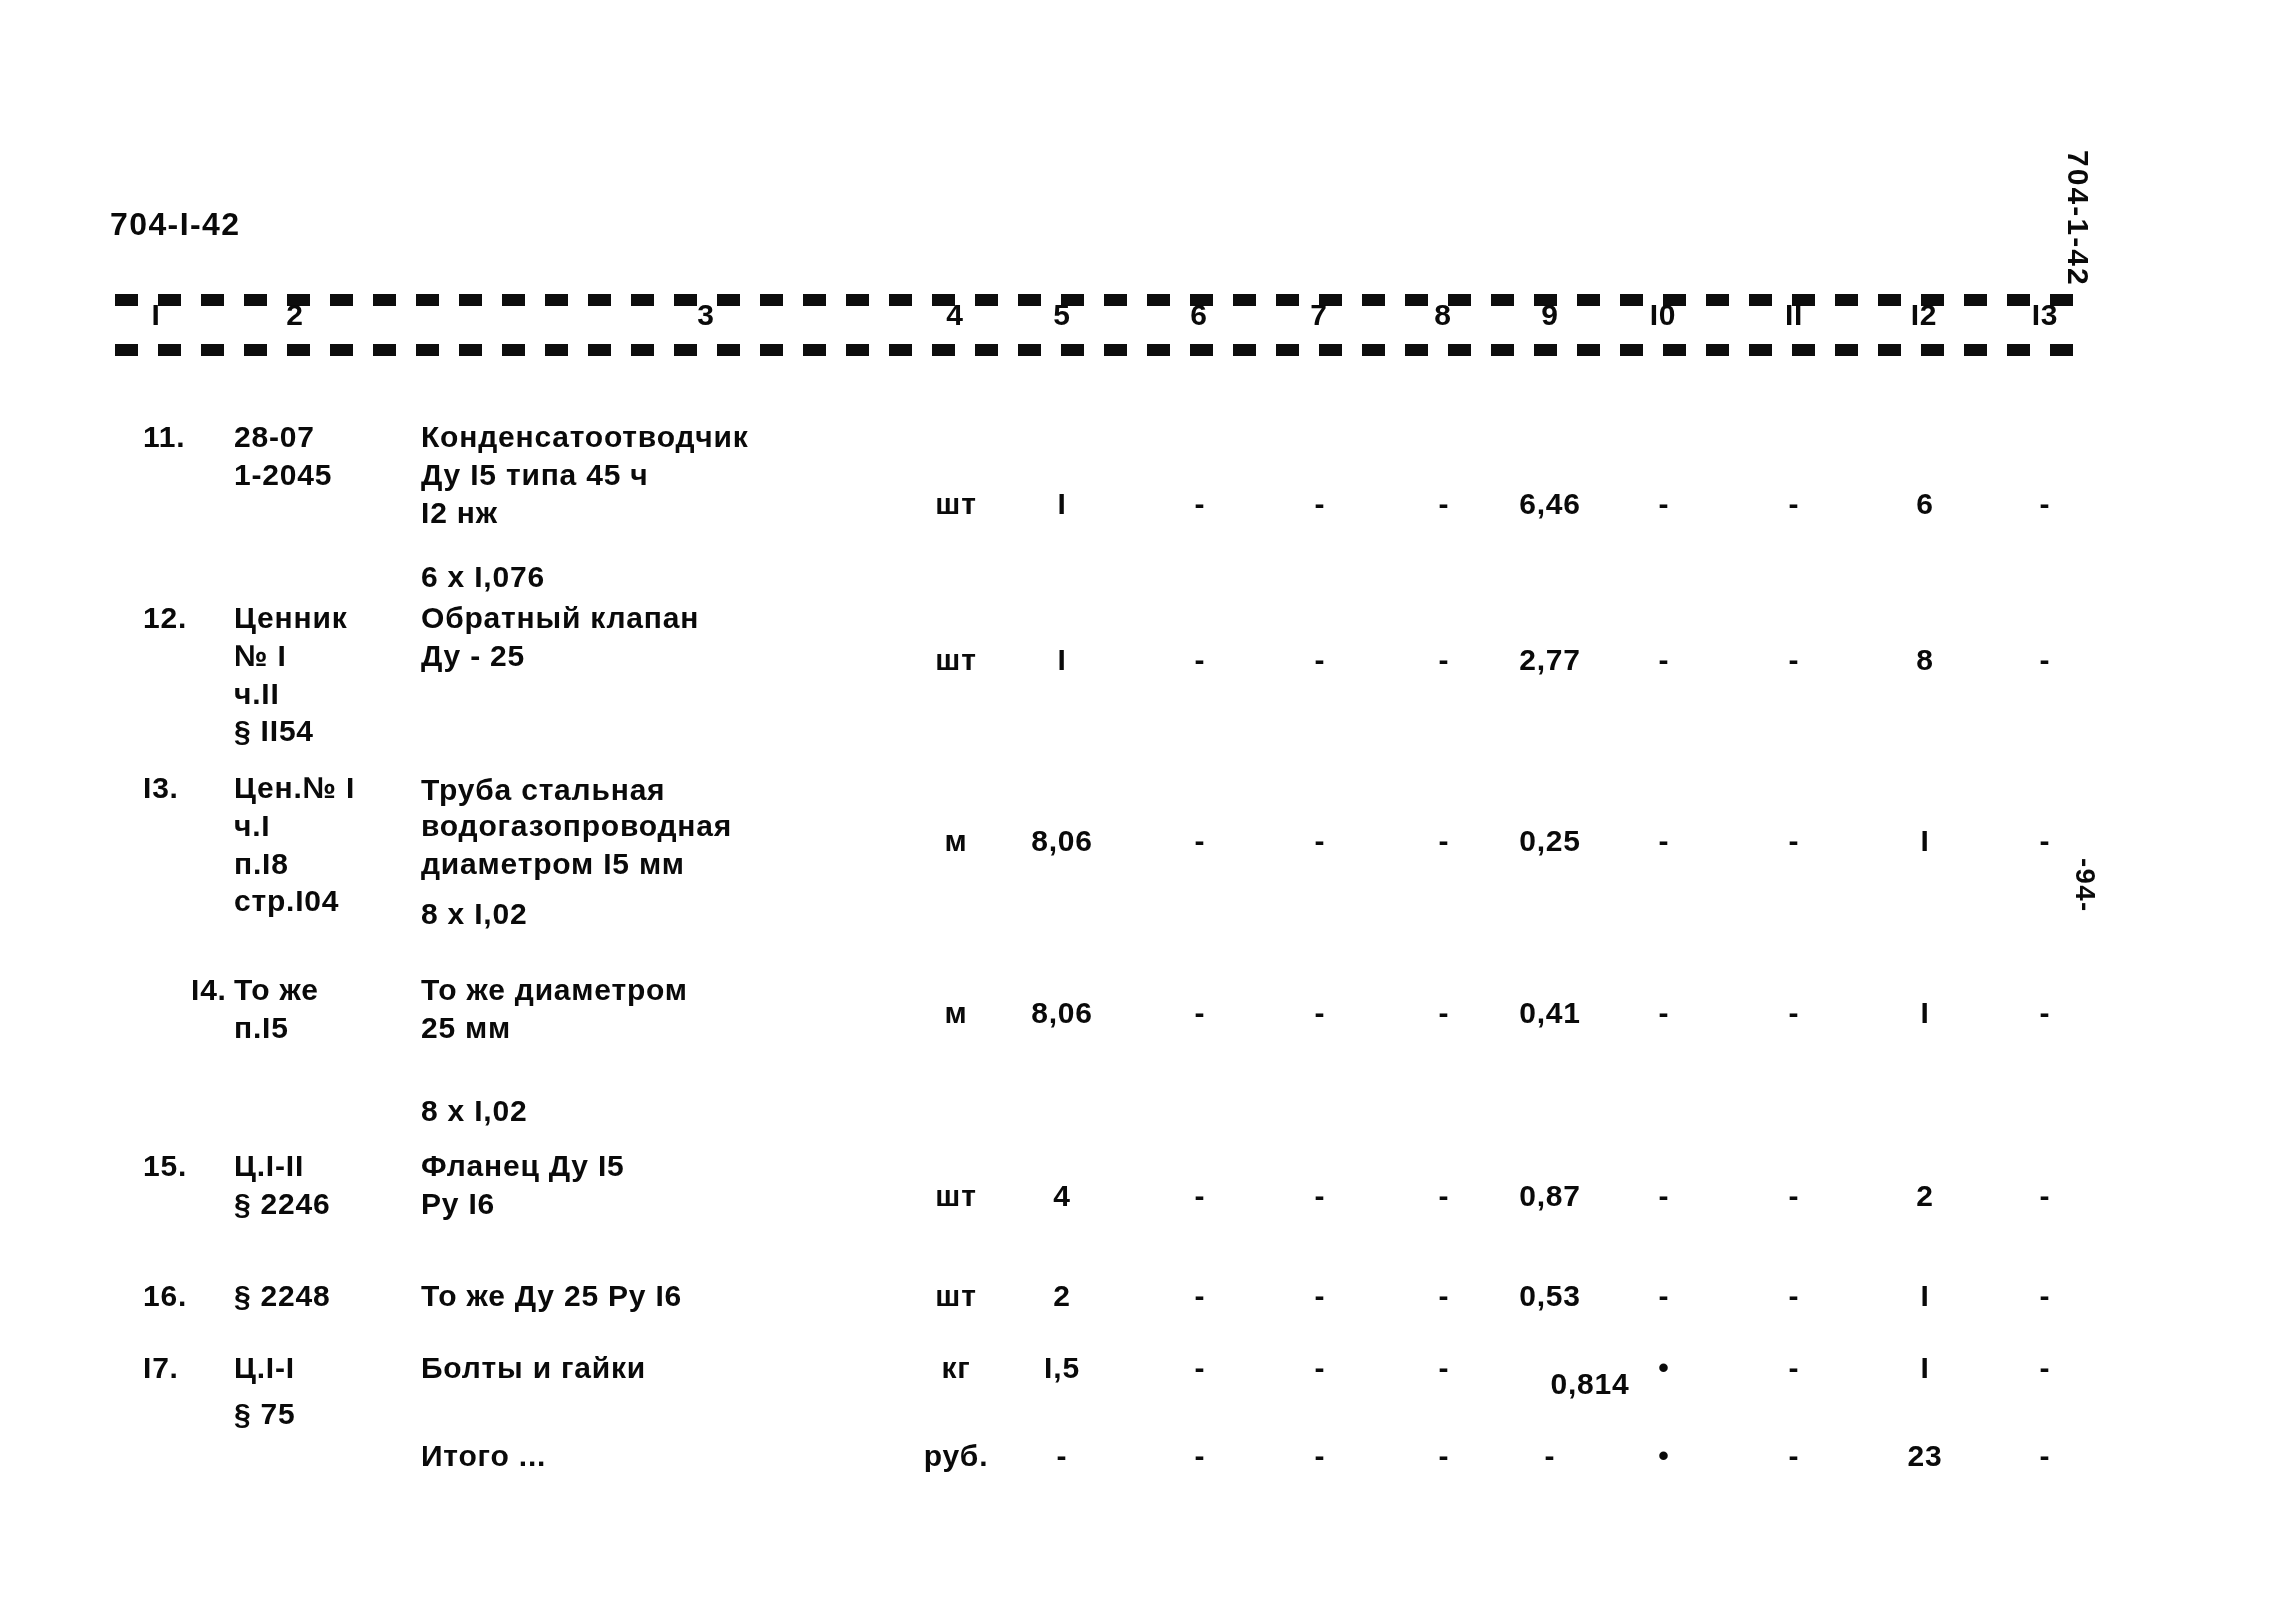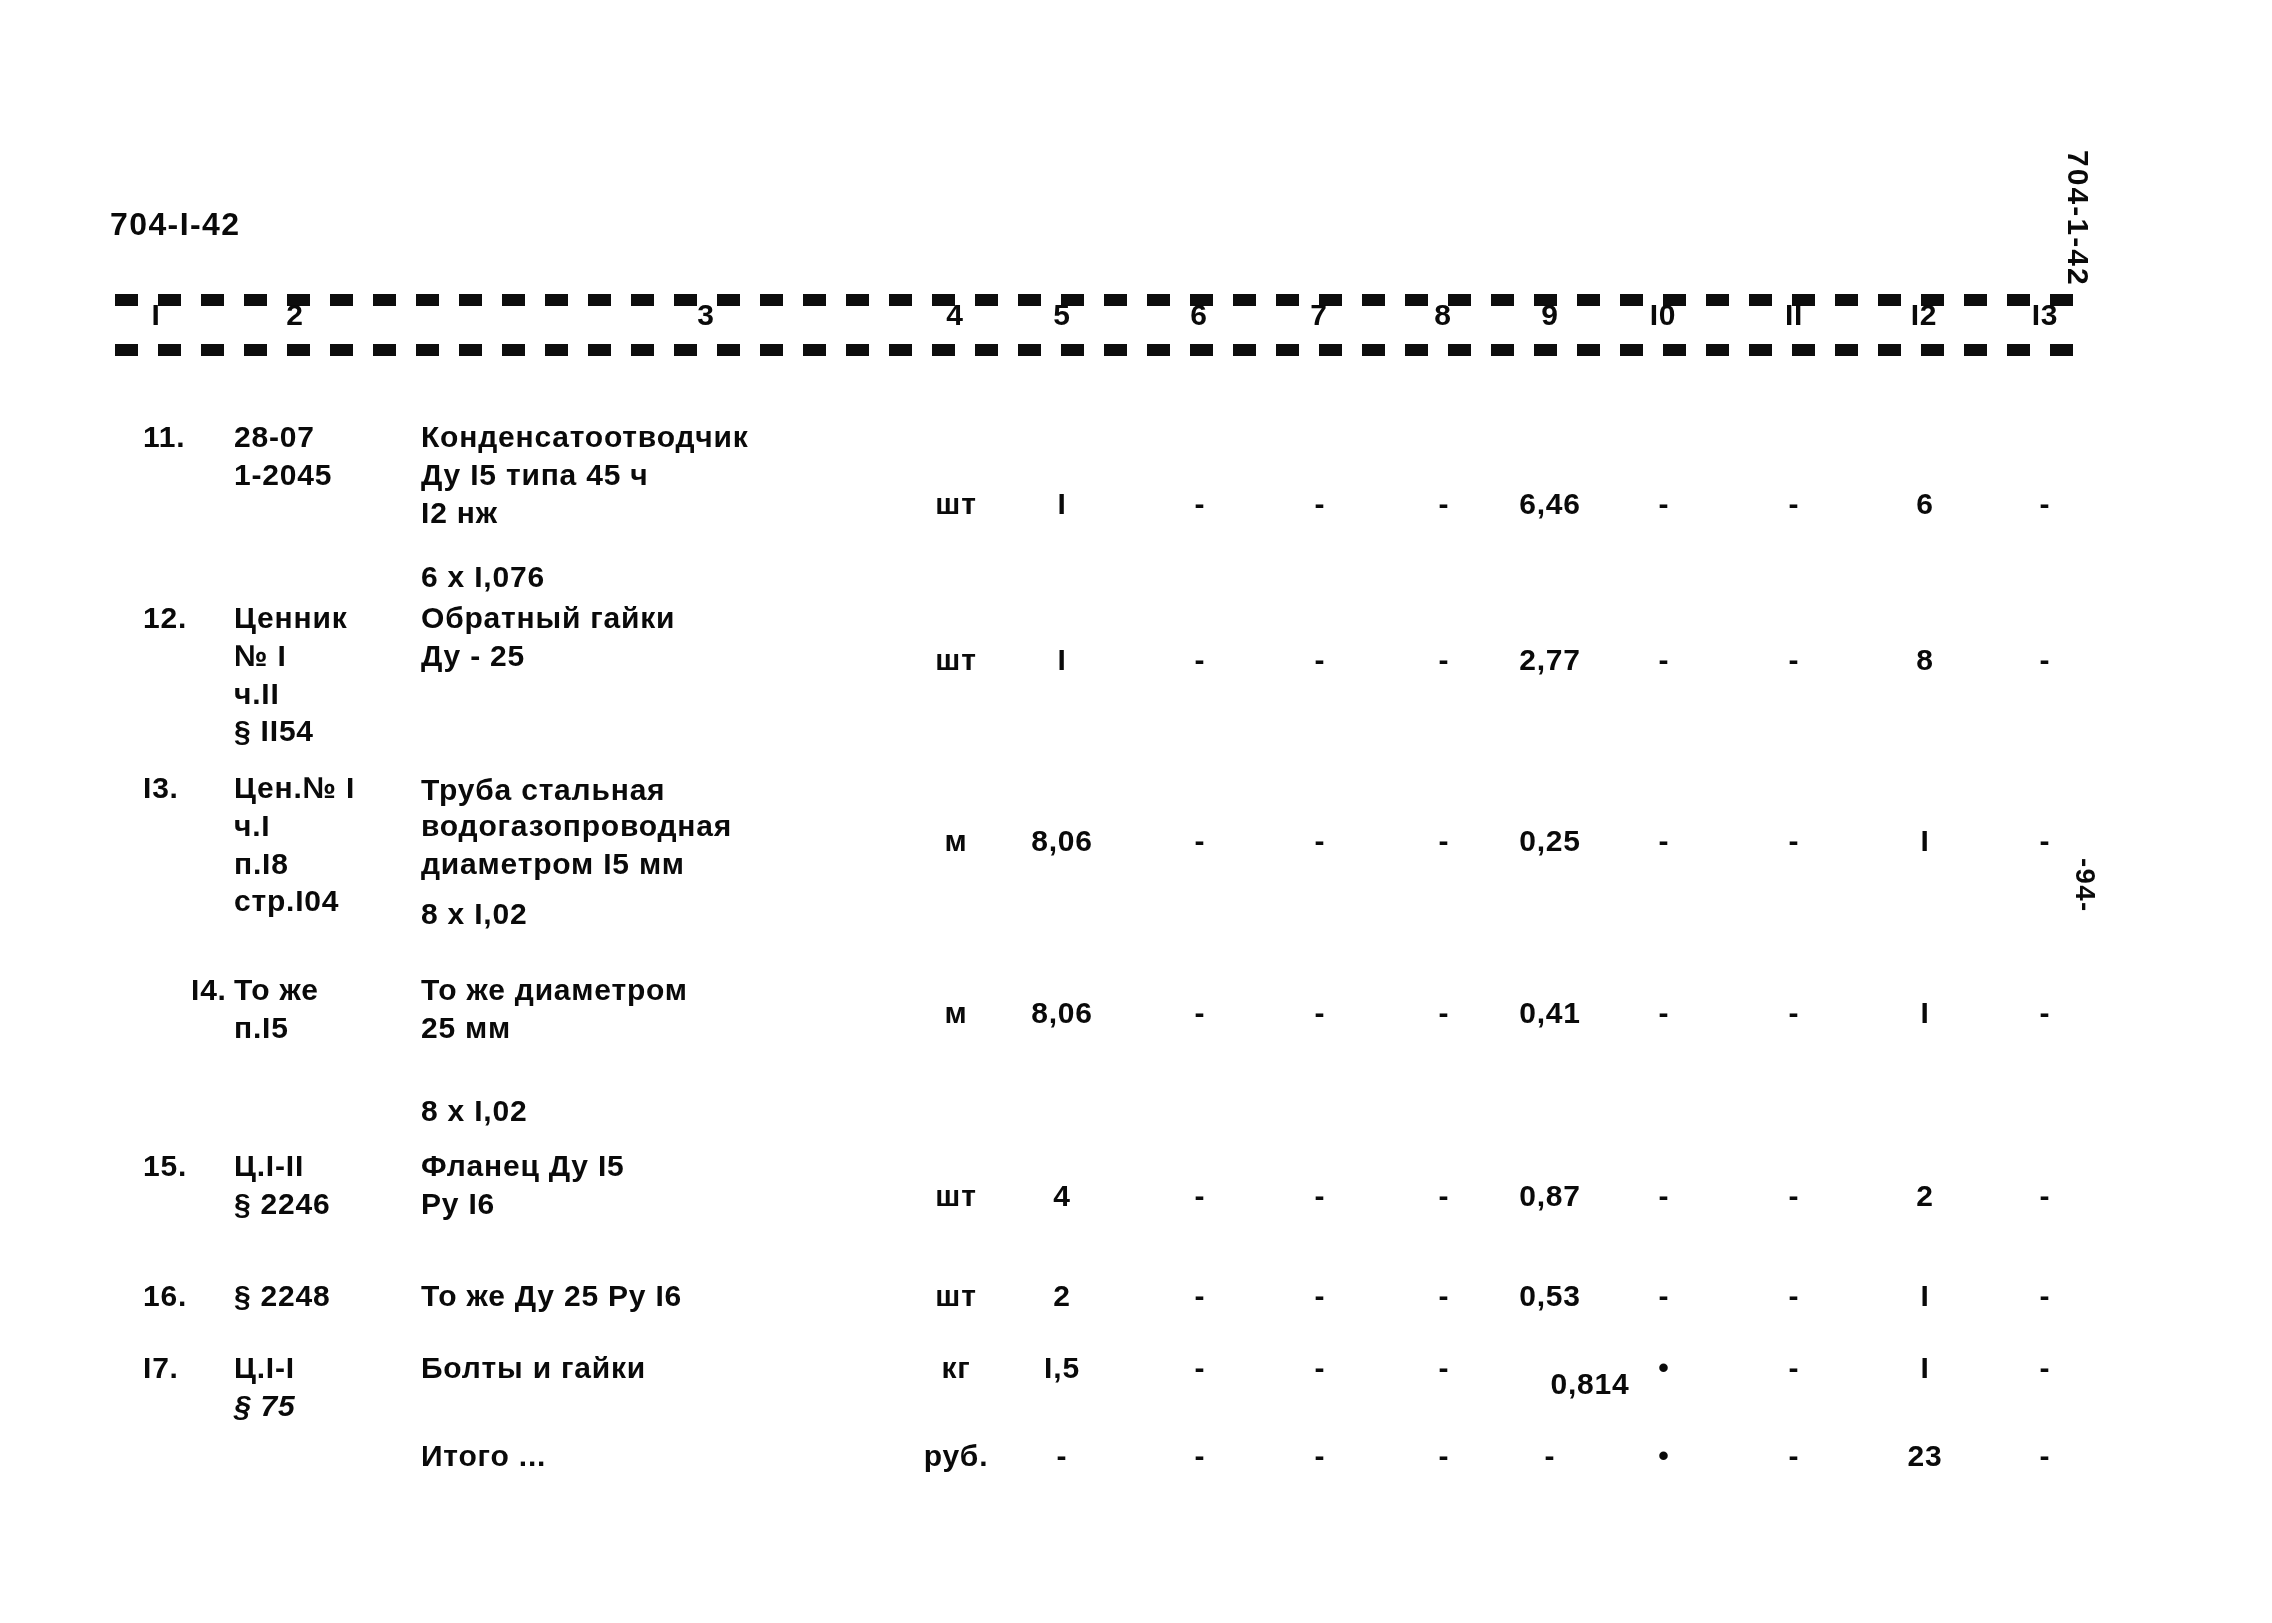--- a/index.html
+++ b/index.html
@@ -184,21 +184,21 @@
         <div class="num ink" style="left: 1925px; top: 0px;">6</div>
         <div class="num ink" style="left: 2045px; top: 0px;">-</div>
       </div>
       <div class="multiplier ink" style="top: 558px;">6 x I,076</div>
       <div class="row" style="top: 599px; height: 6.9px;">
         <div class="cell c-no ink" style="top: 0px;">12.</div>
         <div class="cell c-just ink" style="top: 0px;">Ценник</div>
         <div class="cell c-just ink" style="top: 38px;">№ I</div>
         <div class="cell c-just ink" style="top: 76px;">ч.II</div>
         <div class="cell c-just ink" style="top: 113px;">§ II54</div>
-        <div class="cell c-name ink" style="top: 0px;">Обратный гайки</div>
+        <div class="cell c-name ink" style="top: 0px;">Обратный клапан</div>
         <div class="cell c-name ink" style="top: 38px;">Ду - 25</div>
       </div>
       <div class="row" style="top: 641px; height: 6.9px;">
         <div class="num ink" style="left: 956px; top: 0px;">шт</div>
         <div class="num ink" style="left: 1062px; top: 0px;">I</div>
         <div class="num ink" style="left: 1200px; top: 0px;">-</div>
         <div class="num ink" style="left: 1320px; top: 0px;">-</div>
         <div class="num ink" style="left: 1444px; top: 0px;">-</div>
         <div class="num ink" style="left: 1550px; top: 0px;">2,77</div>
         <div class="num ink" style="left: 1664px; top: 0px;">-</div>
@@ -281,21 +281,21 @@
         <div class="num ink" style="left: 1444px; top: 0px;">-</div>
         <div class="num ink" style="left: 1550px; top: 0px;">0,53</div>
         <div class="num ink" style="left: 1664px; top: 0px;">-</div>
         <div class="num ink" style="left: 1794px; top: 0px;">-</div>
         <div class="num ink" style="left: 1925px; top: 0px;">I</div>
         <div class="num ink" style="left: 2045px; top: 0px;">-</div>
       </div>
       <div class="row" style="top: 1349px; height: 6.9px;">
         <div class="cell c-no ink" style="top: 0px;">I7.</div>
         <div class="cell c-just ink" style="top: 0px;">Ц.I-I</div>
-        <div class="cell c-just ink" style="top: 38px; font-style: italic;">§ 75</div>
+        <div class="cell c-just ink" style="top: 46px;">§ 75</div>
         <div class="cell c-name ink" style="top: 0px;">Болты и гайки</div>
       </div>
       <div class="row" style="top: 1349px; height: 6.9px;">
         <div class="num ink" style="left: 956px; top: 0px;">кг</div>
         <div class="num ink" style="left: 1062px; top: 0px;">I,5</div>
         <div class="num ink" style="left: 1200px; top: 0px;">-</div>
         <div class="num ink" style="left: 1320px; top: 0px;">-</div>
         <div class="num ink" style="left: 1444px; top: 0px;">-</div>
         <div class="num ink" style="left: 1590px; top: 0px; margin-top: 16px;">0,814</div>
         <div class="num ink" style="left: 1664px; top: 0px;">•</div>

